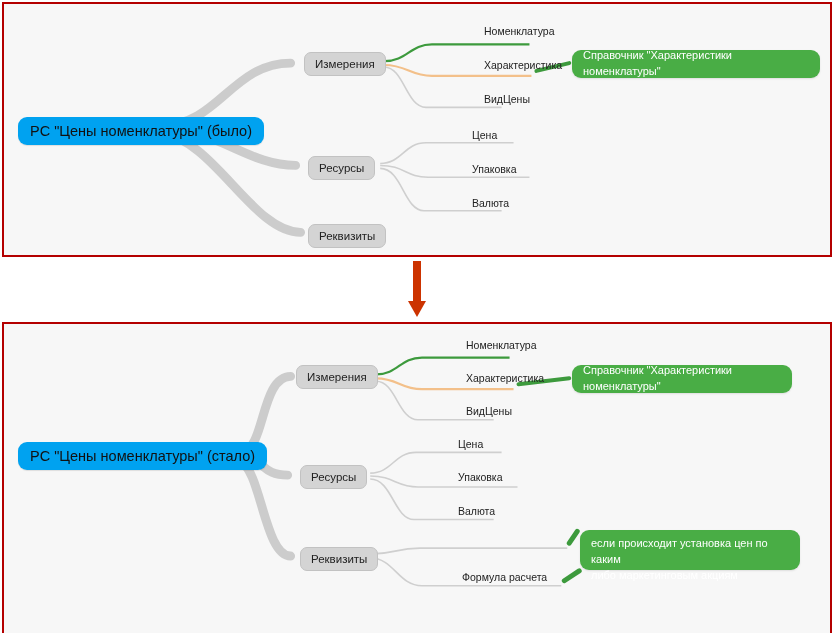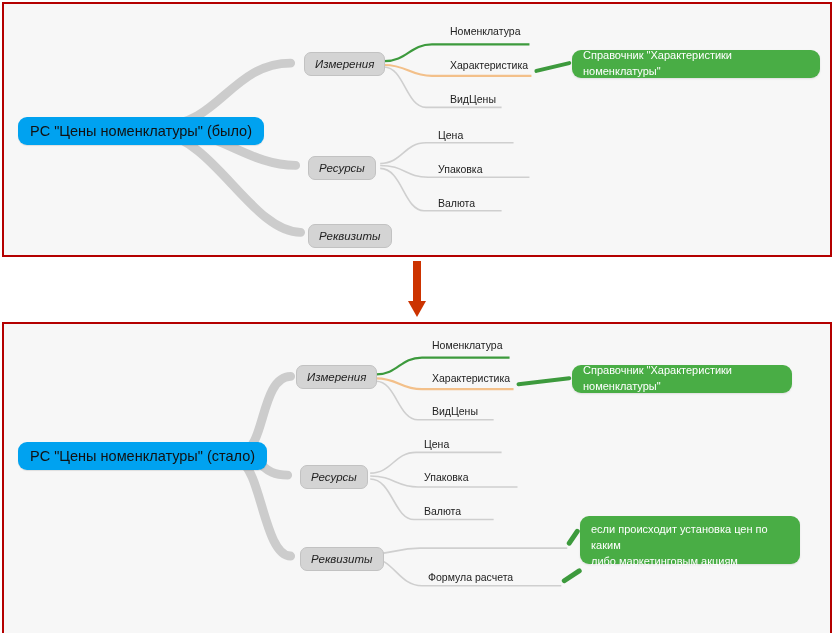--- a/index.html
+++ b/index.html
@@ -59,30 +59,30 @@
   }
 
   .node-branch {
     background: #d4d4d4;
     color: #222222;
     font-size: 11.5px;
     border-radius: 7px;
     padding: 0 10px;
     height: 24px;
     border: 1px solid #c2c2c2;
-    font-style: italic;
   }
 
   .node-leaf {
     background: transparent;
     color: #222222;
     font-size: 10.5px;
     height: 16px;
     padding: 0;
     justify-content: flex-start;
+    margin-left: 34px;
   }
 
   .node-callout {
     background: #49ad45;
     color: #ffffff;
     font-size: 11px;
     border-radius: 9px;
     padding: 6px 11px;
     justify-content: flex-start;
     align-items: flex-start;
@@ -193,20 +193,20 @@
       <div class="node node-leaf" style="left:428px; top:80px;">ВидЦены</div>
 
       <div class="node node-leaf" style="left:420px; top:113px;">Цена</div>
       <div class="node node-leaf" style="left:420px; top:146px;">Упаковка</div>
       <div class="node node-leaf" style="left:420px; top:180px;">Валюта</div>
 
       <div class="node node-leaf" style="left:424px; top:246px;">Формула расчета</div>
 
       <div class="node node-callout" style="left:568px; top:41px; width:220px; height:28px; align-items:center;">Справочник "Характеристики номенклатуры"</div>
 
-      <div class="node node-callout" style="left:576px; top:192px; width:220px; height:48px;">если происходит установка цен по каким
+      <div class="node node-callout" style="left:576px; top:206px; width:220px; height:40px;">если происходит установка цен по каким
 либо маркетинговым акциям</div>
 
 
     </div>
   </div>
 
 </div>
 
 </body></html>

